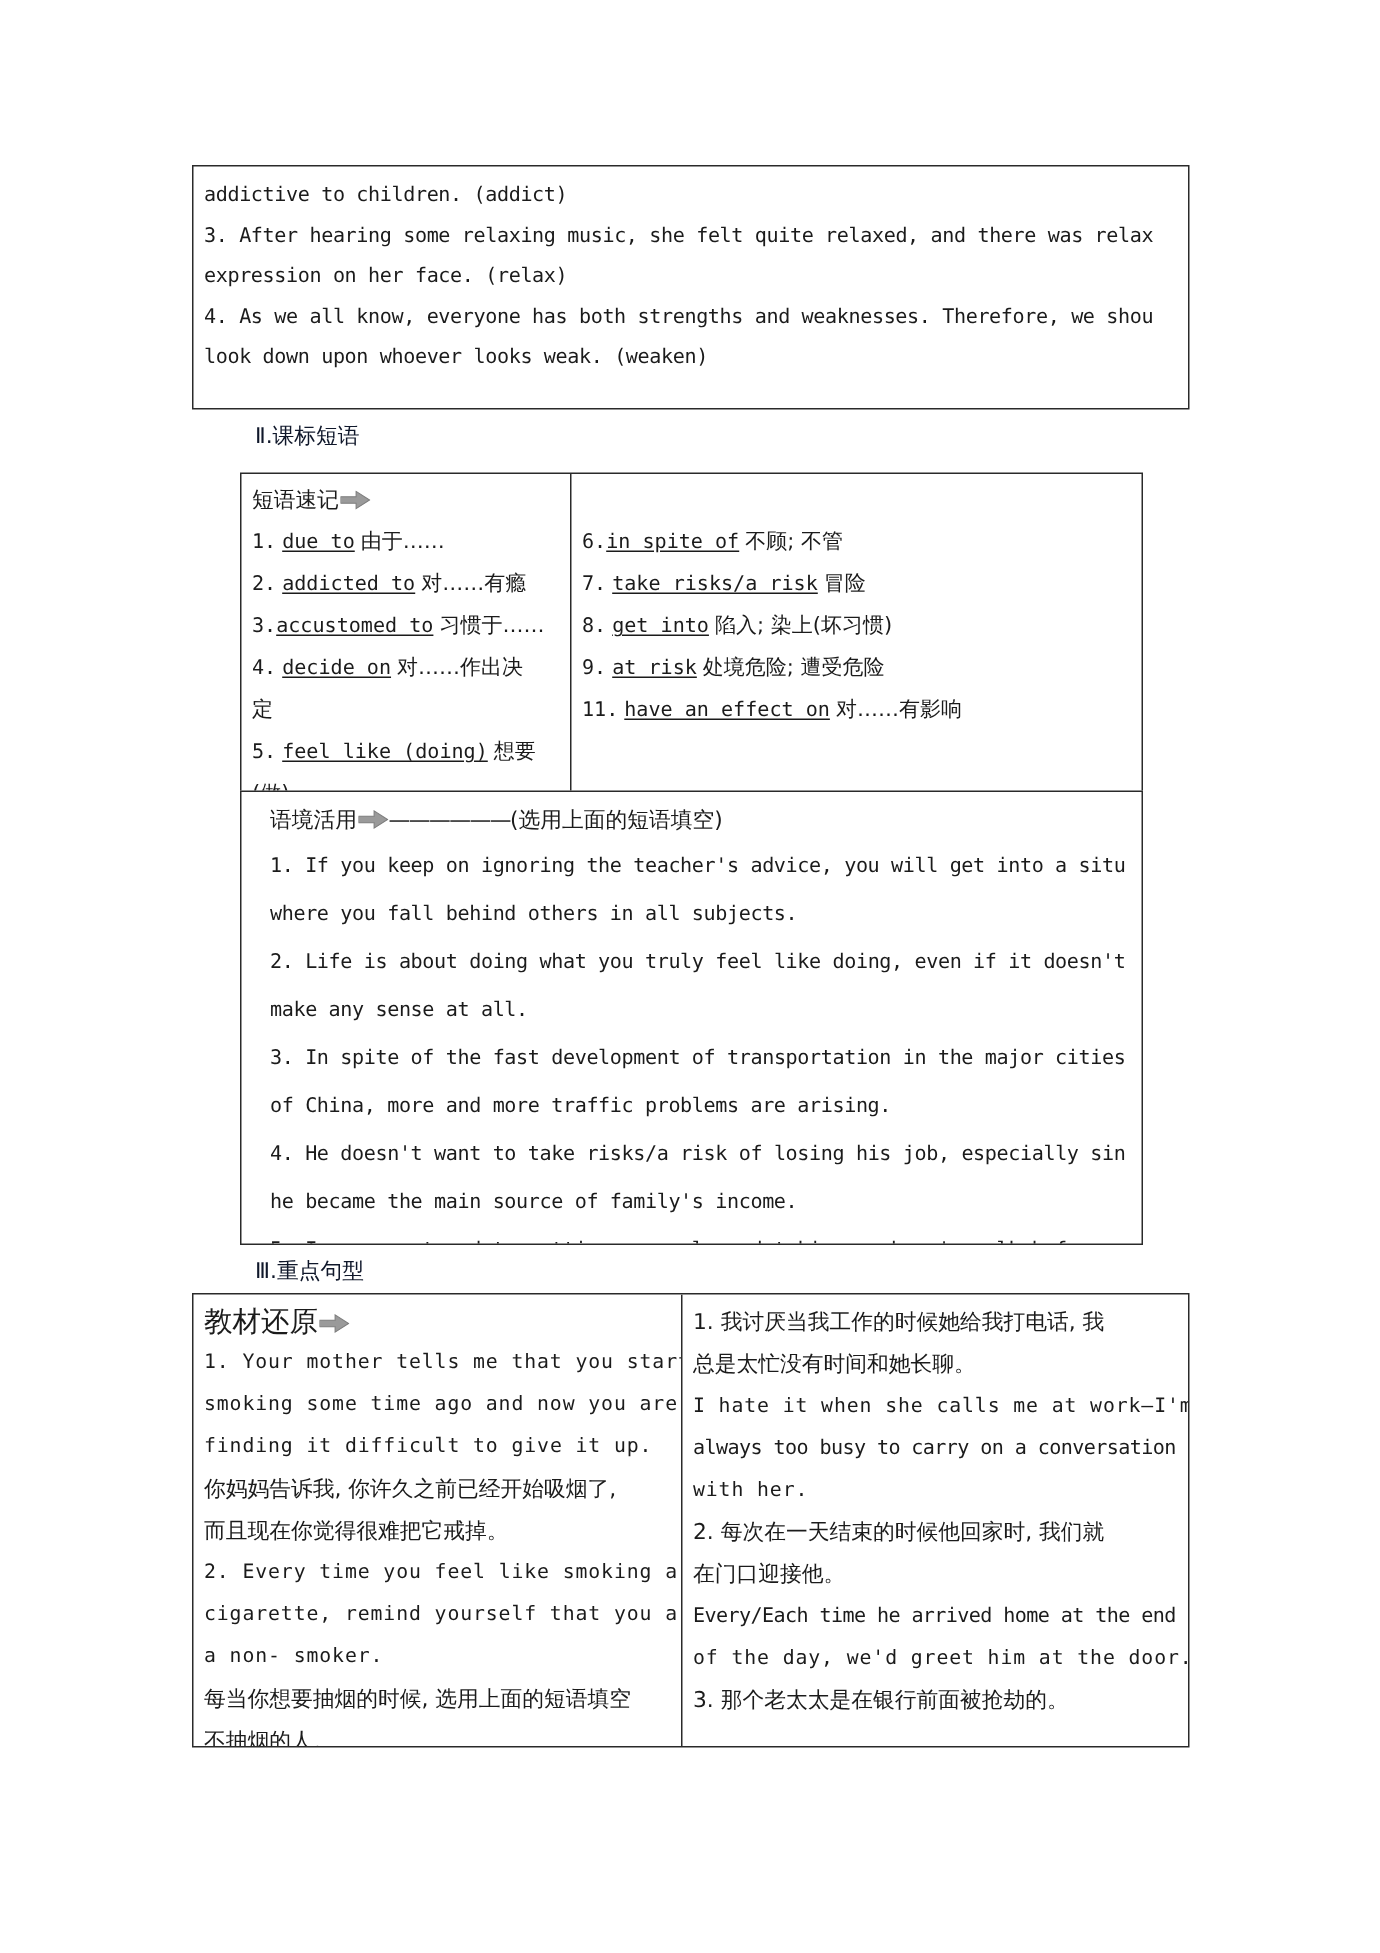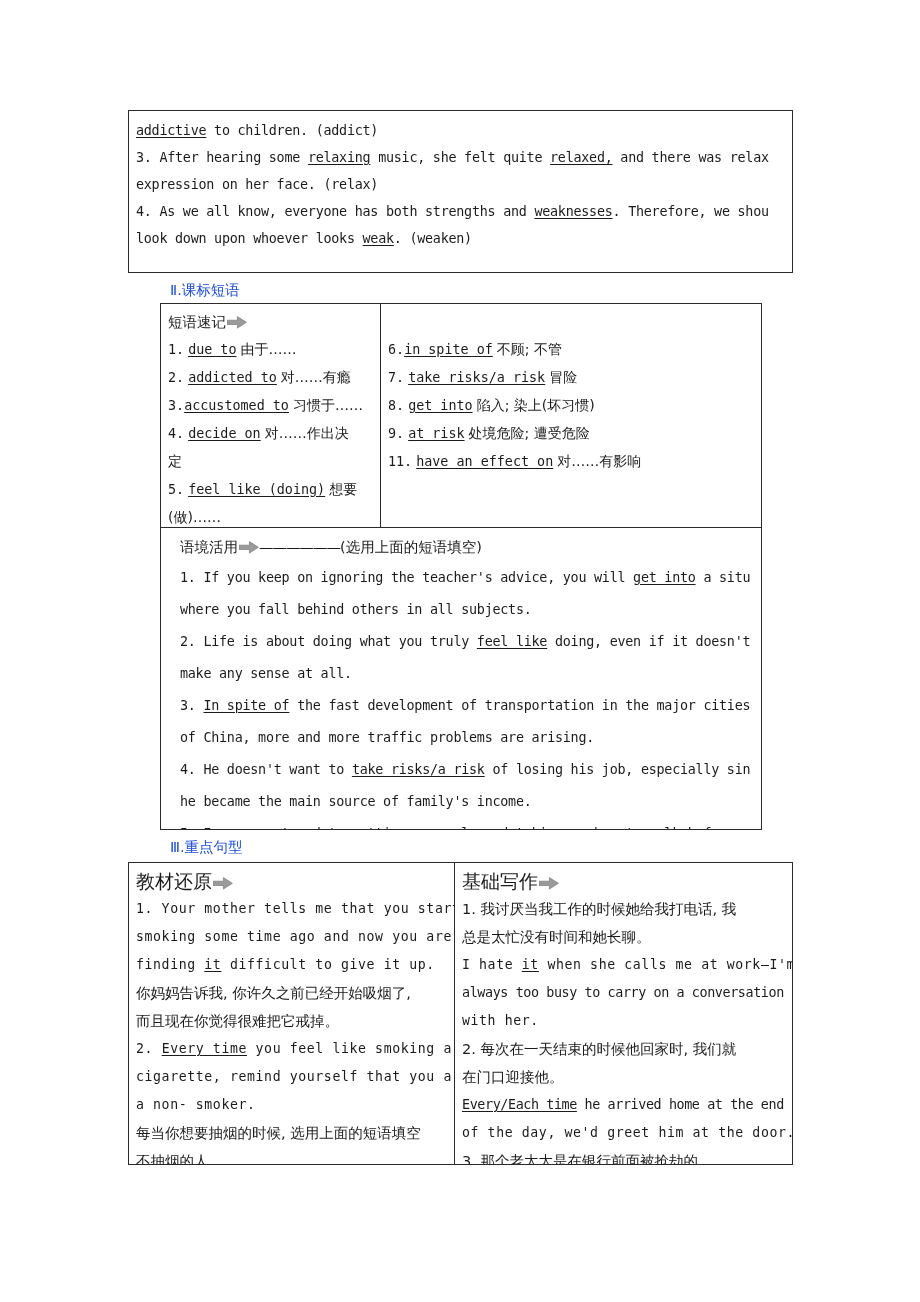--- a/index.html
+++ b/index.html
@@ -9,37 +9,37 @@
     font-family:"Liberation Serif","DejaVu Serif",serif;
     color:#1b1b1b;
     position:relative;
     overflow:hidden;
   }
   .page{position:absolute;inset:0;}
 
   
   .en{font-family:"DejaVu Sans Mono","Liberation Mono",monospace;font-size:13.4px;letter-spacing:-0.25px;}
   .cn{font-family:"DejaVu Sans","Liberation Sans",sans-serif;font-size:14.5px;}
-  .u{text-decoration:underline;text-underline-offset:2px;}
+  .u{text-underline-offset:2px;}
 
   
   .box{position:absolute;border:1px solid #2a2a2a;box-sizing:border-box;background:#fff;overflow:hidden;}
 
   
   #tbl-wordforms{left:128px;top:110px;width:665px;height:163px;}
   #tbl-wordforms .lines{padding:6px 0 0 7px;}
   #tbl-wordforms .ln{height:27px;line-height:27px;white-space:nowrap;overflow:hidden;}
 
   
-  .sec-head{position:absolute;font-family:"DejaVu Sans","Liberation Sans",sans-serif;font-size:14.5px;color:#1d4ed8;}
+  .sec-head{position:absolute;font-family:"DejaVu Sans","Liberation Sans",sans-serif;font-size:14.5px;color:#0f172a;}
   #head-2{left:170px;top:281px;}
   #head-3{left:170px;top:838px;}
 
   
-  #tbl-phrases{left:160px;top:303px;width:602px;height:225px;}
+  #tbl-phrases{left:160px;top:315px;width:602px;height:225px;}
   #tbl-phrases .cols{display:flex;height:100%;}
   #tbl-phrases .colL{width:220px;border-right:1px solid #2a2a2a;box-sizing:border-box;padding:5px 0 0 7px;}
   #tbl-phrases .colR{flex:1;padding:5px 0 0 7px;}
   .ph-title{font-family:"DejaVu Sans","Liberation Sans",sans-serif;font-size:14.5px;height:26px;line-height:26px;white-space:nowrap;}
   .ph{height:28px;line-height:28px;white-space:nowrap;overflow:hidden;}
   .ph .num{font-family:"DejaVu Sans Mono","Liberation Mono",monospace;font-size:13.4px;}
   .ph .eng{font-family:"DejaVu Sans Mono","Liberation Mono",monospace;font-size:13.4px;text-decoration:underline;text-underline-offset:2px;}
   .ph .mean{font-family:"DejaVu Sans","Liberation Sans",sans-serif;font-size:14px;}
 
   
@@ -151,25 +151,20 @@
         <div class="ln en just"><span>finding </span><span class="u">it</span><span> difficult to give it up.</span></div>
         <div class="ln cn"><span>你妈妈告诉我, 你许久之前已经开始吸烟了,</span></div>
         <div class="ln cn"><span>而且现在你觉得很难把它戒掉。</span></div>
         <div class="ln en just"><span>2. </span><span class="u">Every  time</span><span> you feel like smoking a</span></div>
         <div class="ln en just"><span>cigarette, remind yourself that you are</span></div>
         <div class="ln en just"><span>a non- smoker.</span></div>
         <div class="ln cn"><span>每当你想要抽烟的时候, 选用上面的短语填空</span></div>
         <div class="ln cn"><span>不抽烟的人。</span></div>
       </div>
       <div class="colR">
-        <div class="hd">
-          <span>基础写作</span><span class="arrow"><svg width="20" height="13" viewBox="0 0 20 13">
-                <path d="M0 4.2 h10.4 V0.6 L19.4 6.3 L10.4 12.1 V8.5 H0 Z" fill="#9a9a9a" stroke="#7d7d7d" stroke-width="0.7"></path>
-              </svg></span>
-        </div>
         <div class="ln cn"><span>1. 我讨厌当我工作的时候她给我打电话, 我</span></div>
         <div class="ln cn"><span>总是太忙没有时间和她长聊。</span></div>
         <div class="ln en just"><span>I hate </span><span class="u">it</span><span> when she calls me at work—I'm</span></div>
         <div class="ln en tight"><span>always too busy to carry on a conversation</span></div>
         <div class="ln en just"><span>with her.</span></div>
         <div class="ln cn"><span>2. 每次在一天结束的时候他回家时, 我们就</span></div>
         <div class="ln cn"><span>在门口迎接他。</span></div>
         <div class="ln en tight"><span class="u">Every/Each  time</span><span> he arrived home at the end</span></div>
         <div class="ln en just"><span>of the day, we'd greet him at the door.</span></div>
         <div class="ln cn"><span>3. 那个老太太是在银行前面被抢劫的。</span></div>

